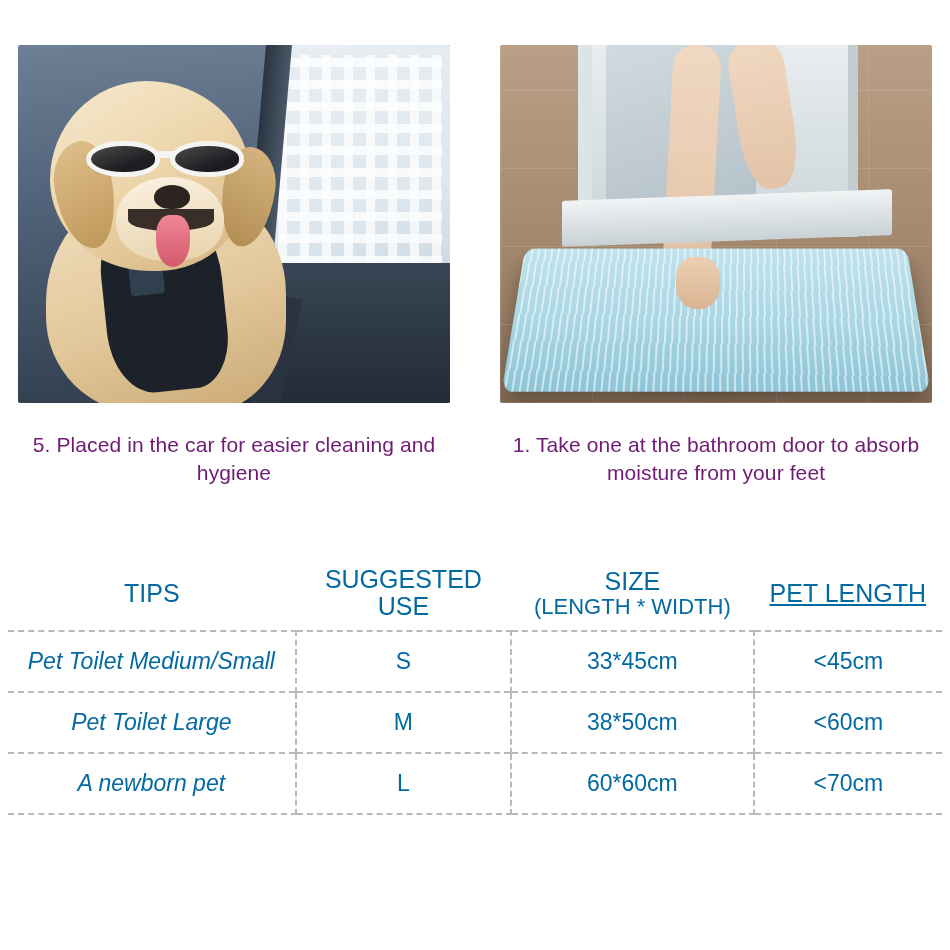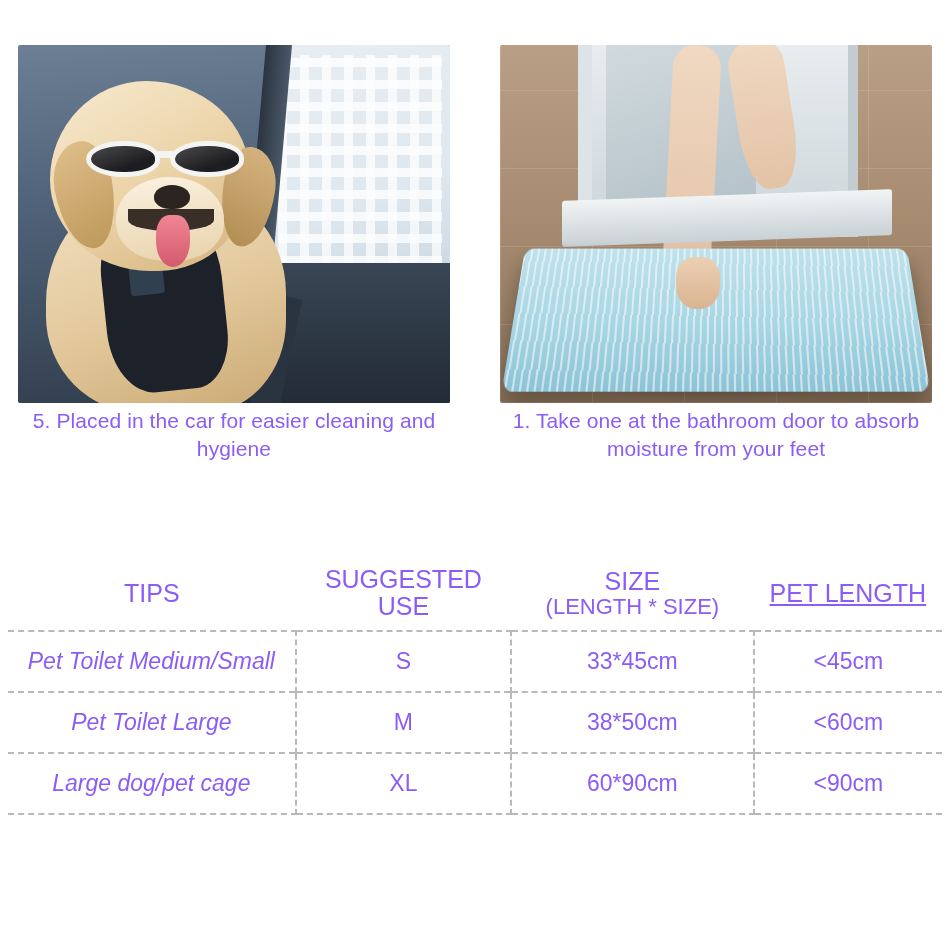--- a/index.html
+++ b/index.html
@@ -36,25 +36,25 @@
     width: 432px;
   }
   .photo {
     position: relative;
     width: 432px;
     height: 358px;
     overflow: hidden;
     border-radius: 2px;
   }
   .caption {
-    margin-top: 4px;
+    margin-top: 28px;
     text-align: center;
     font-size: 21px;
     line-height: 1.32;
-    color: #8b5cf6;
+    color: #701a75;
     letter-spacing: 0.1px;
   }
 
   
   .car-scene {
     position: absolute;
     inset: 0;
     background: linear-gradient(175deg, #6d7f94 0%, #51637a 40%, #2f3b4a 100%);
   }
   .car-window {
@@ -332,21 +332,21 @@
     width: 934px;
   }
   table.spec {
     width: 100%;
     border-collapse: collapse;
     table-layout: fixed;
   }
   table.spec th, table.spec td {
     text-align: center;
     vertical-align: middle;
-    color: #8b5cf6;
+    color: #0369a1;
     font-weight: 400;
   }
   table.spec thead th {
     font-size: 25px;
     padding: 6px 4px 10px;
     line-height: 1.08;
     border: none;
   }
   table.spec thead th .sub {
     display: block;
@@ -430,41 +430,41 @@
   </div>
 
   <div class="table-wrap">
     <table class="spec">
       <thead>
         <tr>
           <th class="col-tips">TIPS</th>
           <th class="col-use">SUGGESTED USE</th>
           <th class="col-size">
             <span>SIZE</span>
-            <span class="sub">(LENGTH * SIZE)</span>
+            <span class="sub">(LENGTH * WIDTH)</span>
           </th>
           <th class="col-len">PET LENGTH</th>
         </tr>
       </thead>
       <tbody>
         <tr>
           <td>Pet Toilet Medium/Small</td>
           <td>S</td>
           <td>33*45cm</td>
           <td>&lt;45cm</td>
         </tr>
         <tr>
           <td>Pet Toilet Large</td>
           <td>M</td>
           <td>38*50cm</td>
           <td>&lt;60cm</td>
         </tr>
         <tr>
-          <td>Large dog/pet cage</td>
-          <td>XL</td>
-          <td>60*90cm</td>
-          <td>&lt;90cm</td>
+          <td>A newborn pet</td>
+          <td>L</td>
+          <td>60*60cm</td>
+          <td>&lt;70cm</td>
         </tr>
       </tbody>
     </table>
   </div>
 
 </div>
 
 </body></html>

